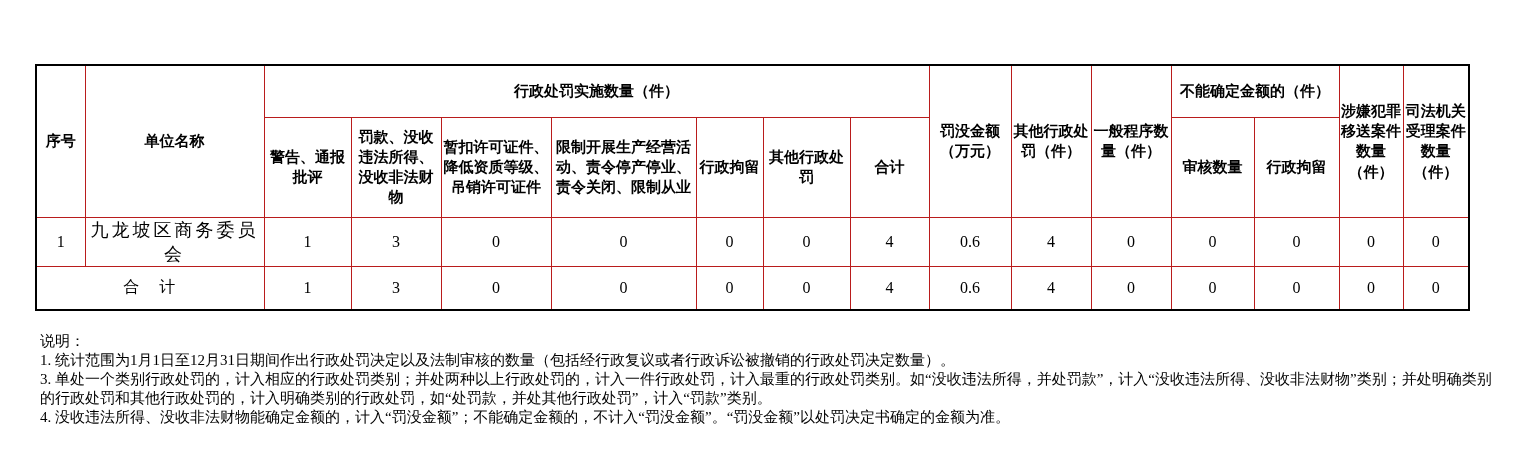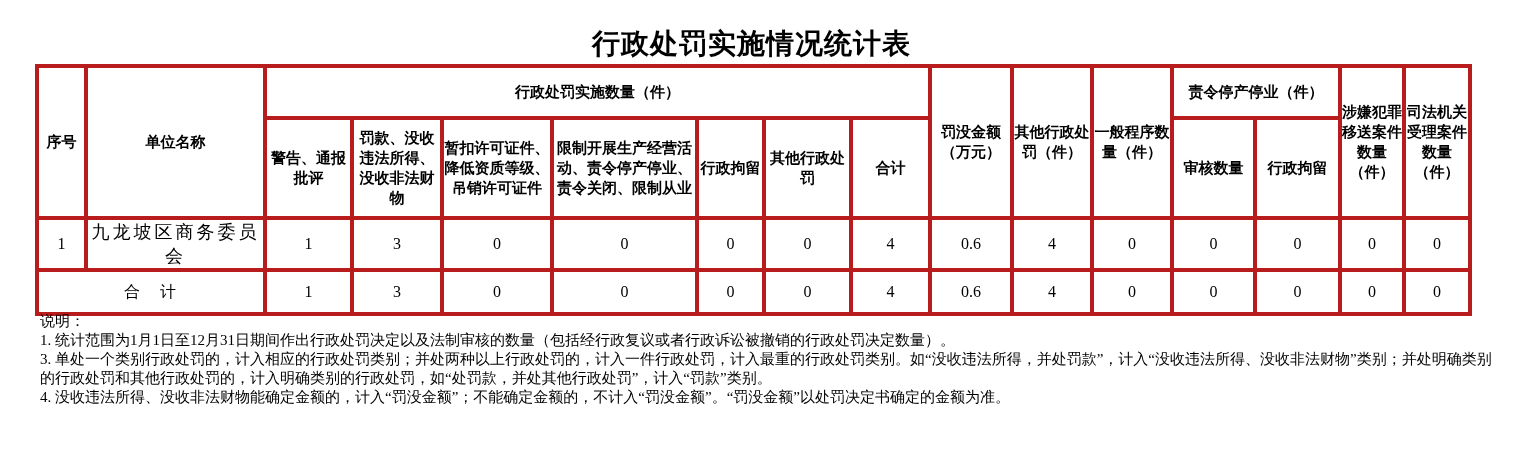--- a/index.html
+++ b/index.html
@@ -2,41 +2,40 @@
 <html><head>
 <meta charset="utf-8">
 <style>
   html,body{margin:0;padding:0;background:#fff;}
   .page{position:relative;width:1520px;height:465px;background:#ffffff;color:#000;
         font-family:"Liberation Serif",serif;overflow:hidden;}
   .title{position:absolute;left:35px;top:25px;width:1433px;text-align:center;
          font-size:28px;font-weight:bold;letter-spacing:1px;}
   table.stats{position:absolute;left:35px;top:64px;width:1433px;table-layout:fixed;
               border-collapse:collapse;border:2px solid #000;}
-  .stats td{border:4px solid #b91c1c;text-align:center;vertical-align:middle;
+  .stats td{border:1px solid #b91c1c;text-align:center;vertical-align:middle;
             overflow:hidden;padding:0;}
   .h{font-family:"Liberation Sans",sans-serif;font-weight:bold;font-size:15px;
      line-height:1.35;padding:1px 3px;}
   .d{font-size:16px;}
   .unit{font-size:18px;letter-spacing:3px;}
   .tot{font-size:16px;letter-spacing:2px;}
   tr.band1{height:52px;}
   tr.band2{height:100px;}
   tr.data{height:41px;}
   tr.totalrow{height:44px;}
   .tl{border-left:3px solid #000;margin-left:48px;}
-  .notes{position:absolute;left:40px;top:312px;width:1462px;font-size:15px;
+  .notes{position:absolute;left:40px;top:332px;width:1462px;font-size:15px;
          line-height:19px;text-align:left;}
 </style>
 </head>
 <body>
 
 <div class="page">
 
-  <div class="title">行政处罚实施情况统计表</div>
 
   <table class="stats">
     <colgroup>
       <col style="width:49px">
         <col style="width:179px">
         <col style="width:87px">
       <col style="width:90px">
         <col style="width:110px">
         <col style="width:145px">
       <col style="width:67px">
@@ -51,21 +50,21 @@
       <col style="width:66px">
     </colgroup>
     <tbody>
         <tr class="band1">
       <td class="h" rowspan="2">序号</td>
       <td class="h" rowspan="2">单位名称</td>
       <td class="h" colspan="7">行政处罚实施数量（件）</td>
       <td class="h" rowspan="2">罚没金额（万元）</td>
       <td class="h" rowspan="2">其他行政处罚（件）</td>
       <td class="h" rowspan="2">一般程序数量（件）</td>
-      <td class="h" colspan="2">责令停产停业（件）</td>
+      <td class="h" colspan="2">不能确定金额的（件）</td>
       <td class="h" rowspan="2">涉嫌犯罪移送案件数量（件）</td>
       <td class="h tl" rowspan="2">司法机关受理案件数量（件）</td>
     </tr>
     <tr class="band2">
       <td class="h">警告、通报批评</td>
       <td class="h">罚款、没收违法所得、没收非法财物</td>
       <td class="h">暂扣许可证件、降低资质等级、吊销许可证件</td>
       <td class="h">限制开展生产经营活动、责令停产停业、责令关闭、限制从业</td>
       <td class="h">行政拘留</td>
       <td class="h">其他行政处罚</td>

